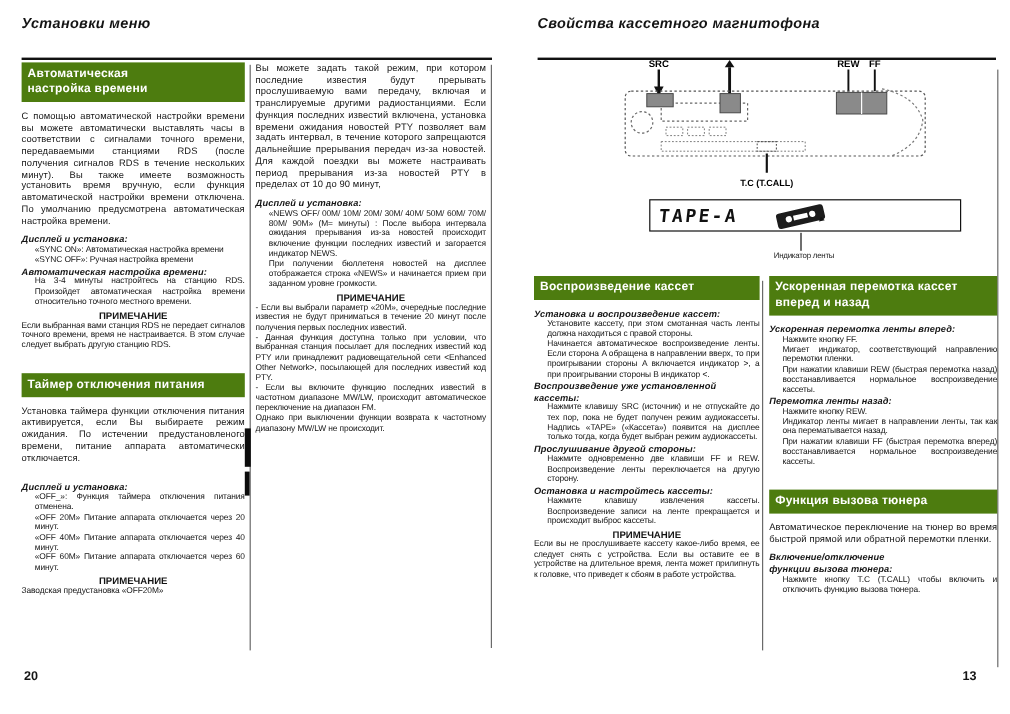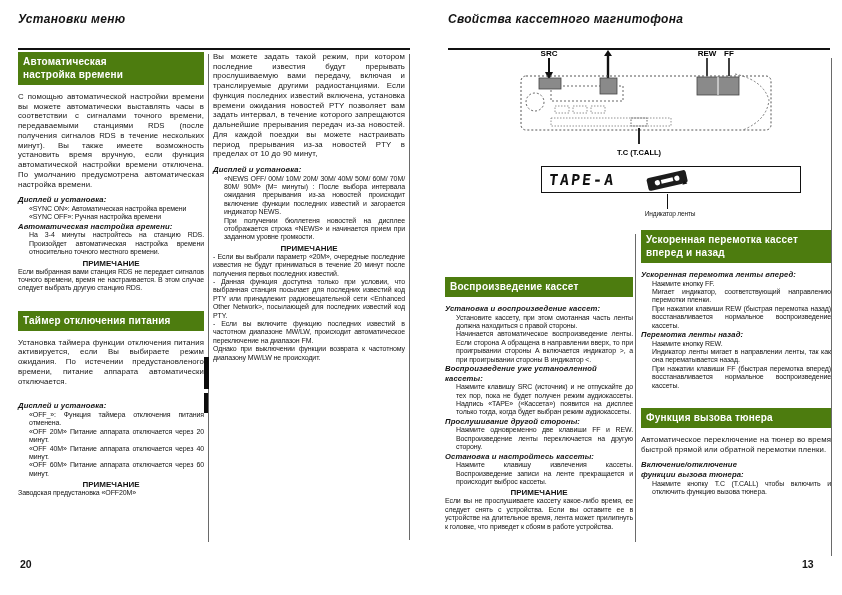--- a/index.html
+++ b/index.html
@@ -157,21 +157,21 @@
       <circle cx="16" cy="11.5" r="2.6" fill="#fff"></circle>
       <circle cx="36" cy="11.5" r="2.6" fill="#fff"></circle>
       <rect x="20" y="9.5" width="12" height="4" fill="#fff"></rect>
       <path d="M40 19 l5 0 l-2.5 -3.5 Z" fill="#111"></path>
     </g>
   </svg>
 </div>
 <div class="callout-line" style="left:667px; top:194px; height:15px;"></div>
 <div class="lcd-caption">Индикатор ленты</div>
 
-<div class="col" style="left:445px; top:230px; width:188px;margin-top:47px;">
+<div class="col" style="left:445px; top:230px; width:188px;">
   <div class="bar">
     <span>Воспроизведение кассет</span>
   </div>
   <p class="runin">Установка и воспроизведение кассет:</p>
   <p class="ind">Установите кассету, при этом смотанная часть ленты должна находиться с правой стороны.</p>
   <p class="ind">Начинается автоматическое воспроизведение ленты. Если сторона A обращена в направлении вверх, то при проигрывании стороны A включается индикатор &gt;, а при проигрывании стороны B индикатор &lt;.</p>
   <p class="runin">Воспроизведение уже установленной кассеты:</p>
   <p class="ind">Нажмите клавишу SRC (источник) и не отпускайте до тех пор, пока не будет получен режим аудиокассеты. Надпись «TAPE» («Кассета») появится на дисплее только тогда, когда будет выбран режим аудиокассеты.</p>
   <p class="runin">Прослушивание другой стороны:</p>
   <p class="ind">Нажмите одновременно две клавиши FF и REW. Воспроизведение ленты переключается на другую сторону.</p>

